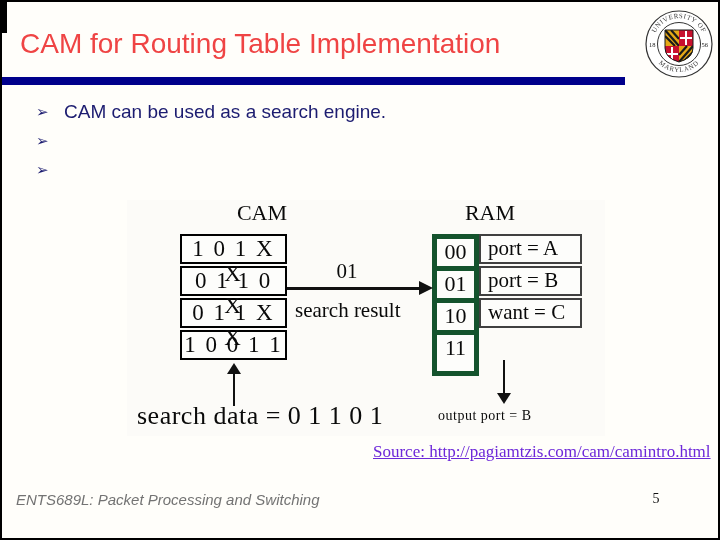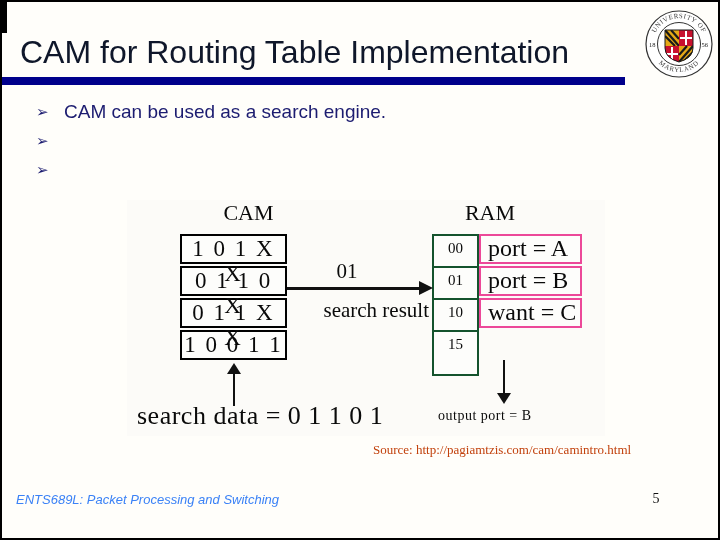--- a/index.html
+++ b/index.html
@@ -8,22 +8,22 @@
     width:716px;height:536px;
     border:2px solid #000;
     background:#fffefa;
     overflow:hidden;
     font-family:"Liberation Sans",sans-serif;
   }
   .corner-mark{
     position:absolute;left:0;top:0;width:5px;height:31px;background:#000;
   }
   .slide-title{
-    position:absolute;left:18px;top:32px;width:600px;
-    font-size:32px;line-height:36px;color:#0f172a;
+    position:absolute;left:18px;top:24px;width:600px;
+    font-size:28px;line-height:36px;color:#ef4444;
     font-family:"Liberation Sans",sans-serif;
     white-space:nowrap;
   }
   .title-bar{
     position:absolute;left:0;top:75px;width:623px;height:8px;background:#00008b;
   }
   .seal{position:absolute;left:641px;top:6px;}
   .bullets{
     position:absolute;left:34px;top:100px;width:620px;
     list-style:none;margin:0;padding:0;
@@ -39,68 +39,68 @@
   }
   
   .diagram{
     position:absolute;left:125px;top:198px;width:478px;height:236px;
     background:#fcfbf8;
     font-family:"Liberation Serif",serif;color:#0a0a0a;
   }
   .tbl-label{
     position:absolute;top:2px;font-size:22px;line-height:22px;text-align:center;
   }
-  .cam-label{left:68px;width:107px;}
+  .cam-label{left:53px;width:107px;text-align:right;}
   .ram-label{left:288px;width:150px;}
   .cam-table{position:absolute;left:53px;top:34px;width:107px;}
   .cam-row{
     box-sizing:border-box;width:107px;height:30px;margin-bottom:2px;
     border:2px solid #000;
     font-size:23px;line-height:25px;letter-spacing:2px;
     text-align:center;background:#fdfdfb;
   }
   .ram-table{position:absolute;left:305px;top:34px;width:150px;}
   .ram-row{display:flex;margin-bottom:2px;height:30px;}
   .ram-idx{
-    box-sizing:border-box;width:47px;height:46px;border:2px solid #14532d;
-    font-size:15px;line-height:25px;text-align:center;background:#fdfdfb;
+    box-sizing:border-box;width:47px;height:46px;border:5px solid #14532d;
+    font-size:22px;line-height:25px;text-align:center;background:#fdfdfb;
   }
   .ram-port{
-    box-sizing:border-box;width:103px;height:30px;border:2px solid #ec4899;
-    font-size:24px;line-height:25px;padding-left:7px;background:#fdfdfb;
+    box-sizing:border-box;width:103px;height:30px;border:2px solid #404040;
+    font-size:21px;line-height:25px;padding-left:7px;background:#fdfdfb;
     white-space:nowrap;
   }
   .h-arrow-line{position:absolute;left:160px;top:87px;width:134px;height:3px;background:#111;}
   .h-arrow-head{
     position:absolute;left:292px;top:81px;width:0;height:0;
     border-left:14px solid #111;border-top:7px solid transparent;border-bottom:7px solid transparent;
   }
   .arrow-label{position:absolute;left:188px;top:60px;width:64px;text-align:center;font-size:21px;line-height:22px;}
-  .arrow-sublabel{position:absolute;left:168px;top:99px;width:134px;text-align:right;font-size:21px;line-height:22px;}
+  .arrow-sublabel{position:absolute;left:168px;top:99px;width:134px;text-align:left;font-size:21px;line-height:22px;}
   .v-shaft{position:absolute;width:2px;background:#111;}
   .up-shaft{left:106px;top:173px;height:33px;}
   .up-head{
     position:absolute;left:100px;top:163px;width:0;height:0;
     border-bottom:11px solid #111;border-left:7px solid transparent;border-right:7px solid transparent;
   }
   .down-shaft{left:376px;top:160px;height:34px;}
   .down-head{
     position:absolute;left:370px;top:193px;width:0;height:0;
     border-top:11px solid #111;border-left:7px solid transparent;border-right:7px solid transparent;
   }
   .search-data{position:absolute;left:10px;top:204px;font-size:26px;line-height:24px;letter-spacing:0.5px;white-space:nowrap;}
   .output-port{position:absolute;left:311px;top:204px;font-size:14px;line-height:24px;letter-spacing:0.5px;white-space:nowrap;}
   
   .source-line{
     position:absolute;left:371px;top:440px;
-    font-family:"Liberation Serif",serif;font-size:13px;color:#c2410c;white-space:nowrap;
+    font-family:"Liberation Serif",serif;font-size:17px;color:#6d28d9;white-space:nowrap;text-decoration:underline;
   }
   .footer{
     position:absolute;left:14px;top:491px;
-    font-style:italic;font-size:13px;line-height:14.5px;color:#3b82f6;
+    font-style:italic;font-size:15px;line-height:14.5px;color:#737373;
   }
   .page-number{
     position:absolute;left:644px;top:489px;width:20px;text-align:center;
     font-family:"Liberation Serif",serif;font-size:14px;color:#111;
   }
 </style>
 </head>
 <body>
 
 <div class="slide">
@@ -176,21 +176,21 @@
       </div>
       <div class="ram-row">
         <div class="ram-idx">01</div>
         <div class="ram-port">port = B</div>
       </div>
       <div class="ram-row">
         <div class="ram-idx">10</div>
         <div class="ram-port">want = C</div>
       </div>
       <div class="ram-row">
-        <div class="ram-idx">15</div>
+        <div class="ram-idx">11</div>
       </div>
     </div>
 
     <div class="h-arrow-line"></div>
     <div class="h-arrow-head"></div>
     <div class="arrow-label">01</div>
     <div class="arrow-sublabel">search result</div>
 
     <div class="v-shaft up-shaft"></div>
     <div class="up-head"></div>

